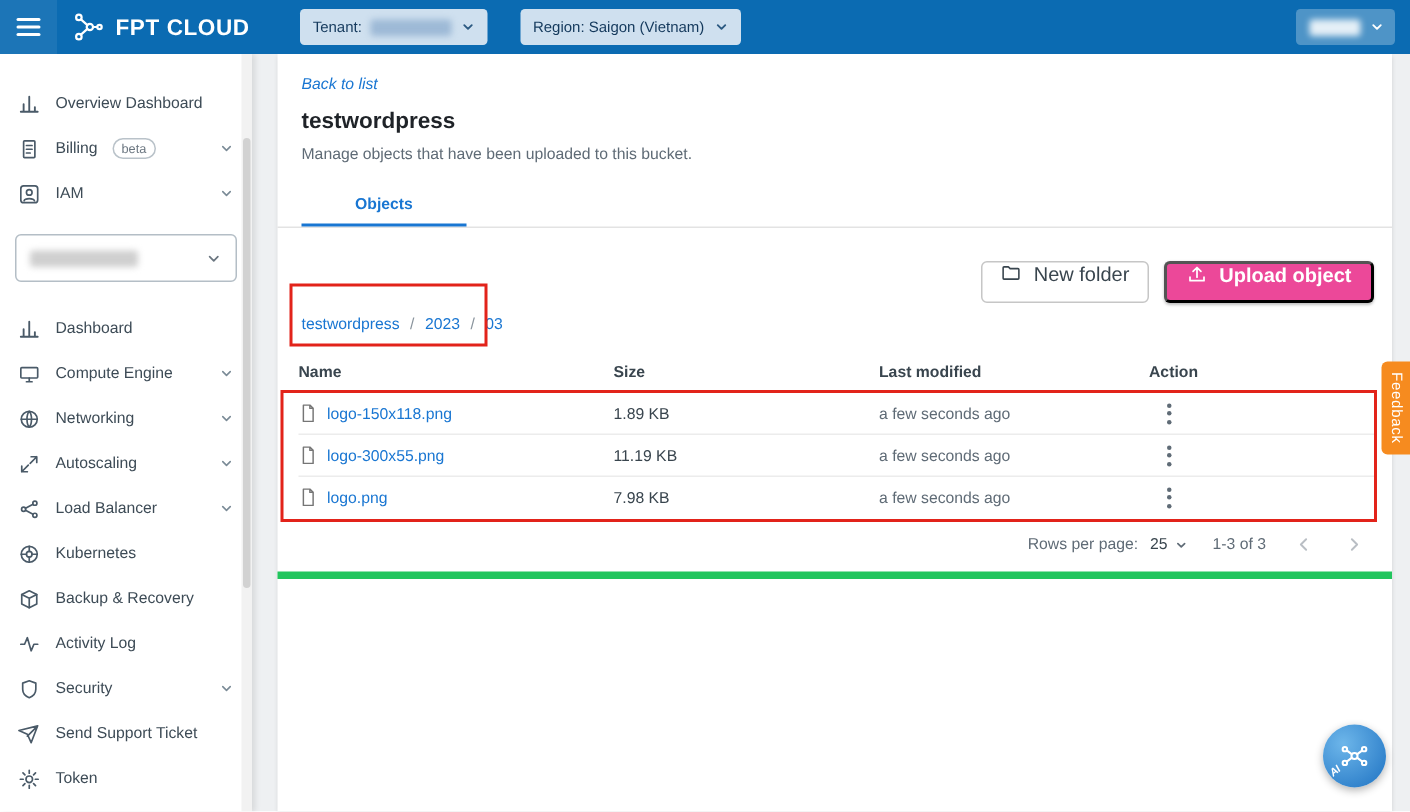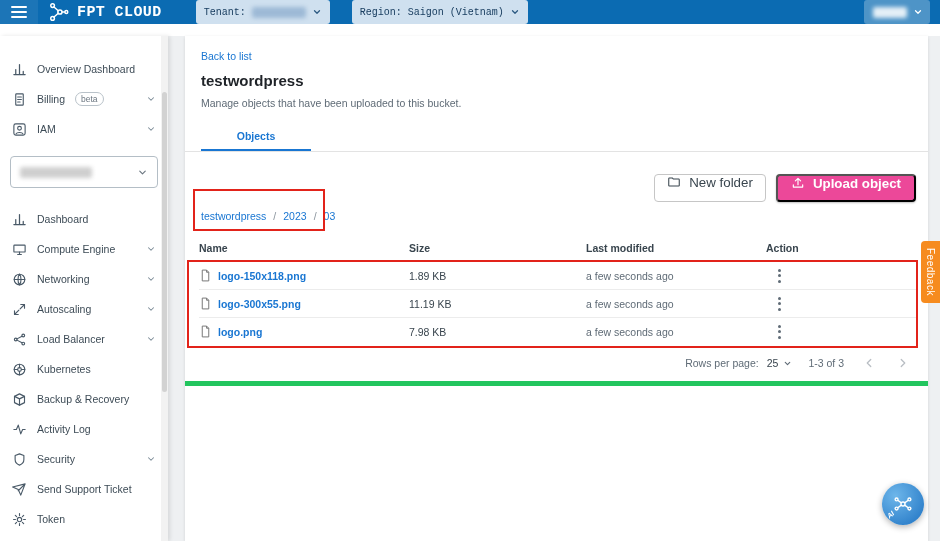--- a/index.html
+++ b/index.html
@@ -5,21 +5,21 @@
   * { box-sizing: border-box; margin: 0; padding: 0; }
   html,body { width: 940px; height: 541px; }
   body {
     position: relative; overflow: hidden; background: #fff;
     font-family: "Liberation Sans", "DejaVu Sans", sans-serif;
     font-size: 10.5px; color: #39454e;
   }
   svg { display: block; }
 
   
-  .topbar { position: absolute; top:0; left:0; right:0; height:24px; background:#0b6bb2; display:flex; align-items:center; z-index:5;font-family:Liberation Mono, monospace; }
+  .topbar { position: absolute; top:0; left:0; right:0; height:36px; background:#0b6bb2; display:flex; align-items:center; z-index:5; }
   .menu-btn { width:38px; height:36px; display:flex; flex-direction:column; gap:3px; align-items:center; justify-content:center; background:rgba(255,255,255,.07); cursor:pointer; }
   .menu-btn span { width:16px; height:2px; background:#fff; border-radius:1px; }
   .logo { display:flex; align-items:center; gap:7px; padding:0 12px 0 10px; color:#fff; }
   .logo-text { font-size:15px; font-weight:bold; letter-spacing:.4px; white-space:nowrap; }
   .tb-select { height:24px; background:#cfe0ef; border-radius:3px; display:flex; align-items:center; gap:6px; padding:0 8px; margin-left:22px; font-size:10px; color:#14395c; cursor:pointer; }
   .smudge { height:11px; border-radius:2px; filter:blur(2px); }
   .tb-select .smudge { width:54px; background:#9db9d6; }
   .tb-select .chev { color:#2c5a82; }
   .account { margin-left:auto; margin-right:10px; height:24px; width:66px; background:rgba(255,255,255,.28); border-radius:3px; display:flex; align-items:center; justify-content:flex-end; gap:6px; padding:0 7px; cursor:pointer; }
   .account .smudge { width:34px; background:rgba(255,255,255,.85); }
@@ -35,21 +35,21 @@
   .side-select { margin:12px 10px 16px 10px; height:32px; border:1px solid #b4bec6; border-radius:4px; display:flex; align-items:center; padding:0 9px; cursor:pointer; background:#fff; }
   .side-select .smudge { width:72px; background:#cfcfcf; }
   .side-select .chev { margin-left:auto; color:#6b7680; }
   .side-scroll { position:absolute; top:0; right:0; bottom:0; width:7px; background:#f2f2f2; cursor:pointer; }
   .side-scroll .thumb { position:absolute; top:56px; height:300px; left:1px; right:1px; background:#d2d2d2; border-radius:3px; }
 
   
   .main { position:absolute; top:36px; left:168px; right:0; bottom:0; background:#eef0f2; }
   .paper { position:absolute; top:0; left:17px; right:12px; bottom:0; background:#fff; box-shadow:0 1px 3px rgba(0,0,0,.12); }
   .page-head { padding:14px 16px 0 16px; }
-  .back-link { color:#1976d2; display:inline-block; cursor:pointer; }
+  .back-link { color:#1976d2; display:inline-block; cursor:pointer;font-style:italic; }
   .page-title { font-size:15px; font-weight:bold; color:#1f2328; margin-top:10px; }
   .page-sub { color:#5f6b76; margin-top:8px; }
   .tabs { margin-top:12px; }
   .tab { display:inline-flex; justify-content:center; min-width:110px; padding:9px 0 7px 0; font-weight:bold; color:#1976d2; border-bottom:2px solid #1976d2; cursor:pointer; }
   .head-divider { height:1px; background:#e3e3e3; }
 
   .toolbar { display:flex; justify-content:flex-end; gap:10px; padding:22px 12px 0 12px; }
   .btn { height:28px; border-radius:4px; display:inline-flex; align-items:flex-start; gap:8px; cursor:pointer; }
   .btn-outline { border:1px solid #c6c6c6; background:#fff; color:#39454e; padding:0 12px; }
   .btn-primary { background:#ec4899; color:#fff; padding:0 13px; font-weight:bold; box-shadow:0 1px 2px rgba(0,0,0,.25); }
@@ -57,21 +57,21 @@
   .breadcrumb { padding:8px 16px 0 16px; display:flex; align-items:center; gap:7px; }
   .crumb { color:#1976d2; cursor:pointer; }
   .crumb-sep { color:#8a949d; }
 
   .table { margin:16px 12px 0 14px; }
   .grid-cols { display:grid; grid-template-columns:210px 177px 180px 1fr; align-items:center; }
   .t-head { padding:4px 0 7px 0; font-weight:bold; color:#39454e; }
   .t-row { height:28px; border-top:1px solid #ececec; }
   .cell-name { display:flex; align-items:center; gap:6px; }
   .cell-name .file-ic { color:#757575; flex:none; }
-  .obj-link { color:#1976d2; cursor:pointer;font-weight:bold; }
+  .obj-link { color:#1976d2; cursor:pointer; }
   .cell-size { color:#39454e; }
   .cell-mod { color:#5f6b76; }
   .kebab { width:22px; height:22px; margin-left:2px; border:none; background:transparent; display:flex; flex-direction:column; align-items:center; justify-content:center; gap:2.5px; cursor:pointer; }
   .kebab .dot { width:3px; height:3px; border-radius:50%; background:#5f6b76; }
 
   .t-foot { display:flex; align-items:center; justify-content:flex-end; padding:9px 16px; color:#5f6b76; border-bottom:5px solid #22c55e; }
   .rpp-label { margin-right:8px; }
   .rpp-select { display:flex; align-items:center; gap:5px; cursor:pointer; color:#39454e; }
   .rpp-select .chev { color:#5f6b76; }
   .range { margin-left:16px; }

